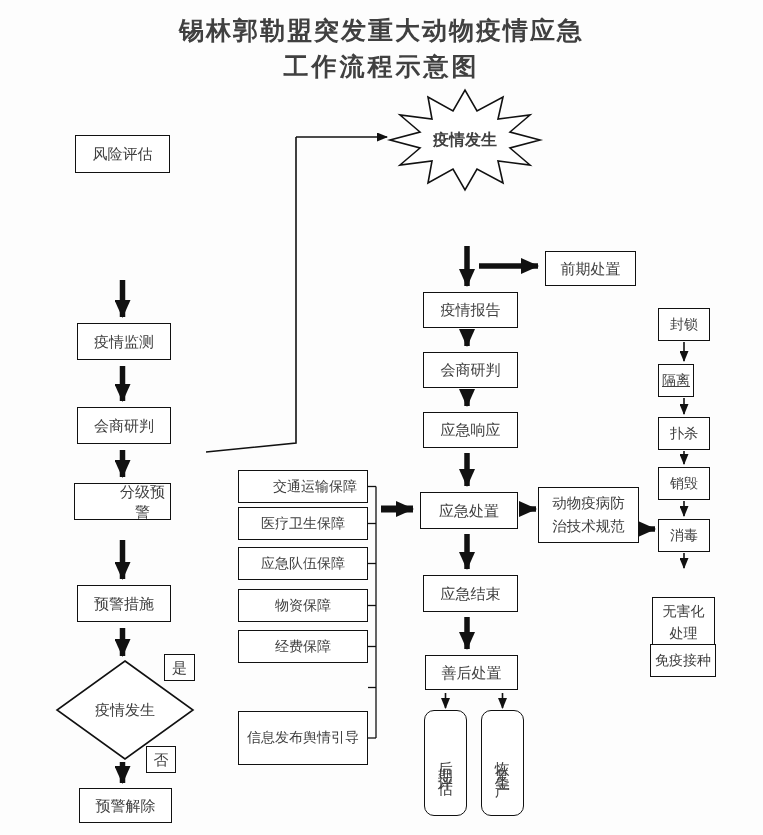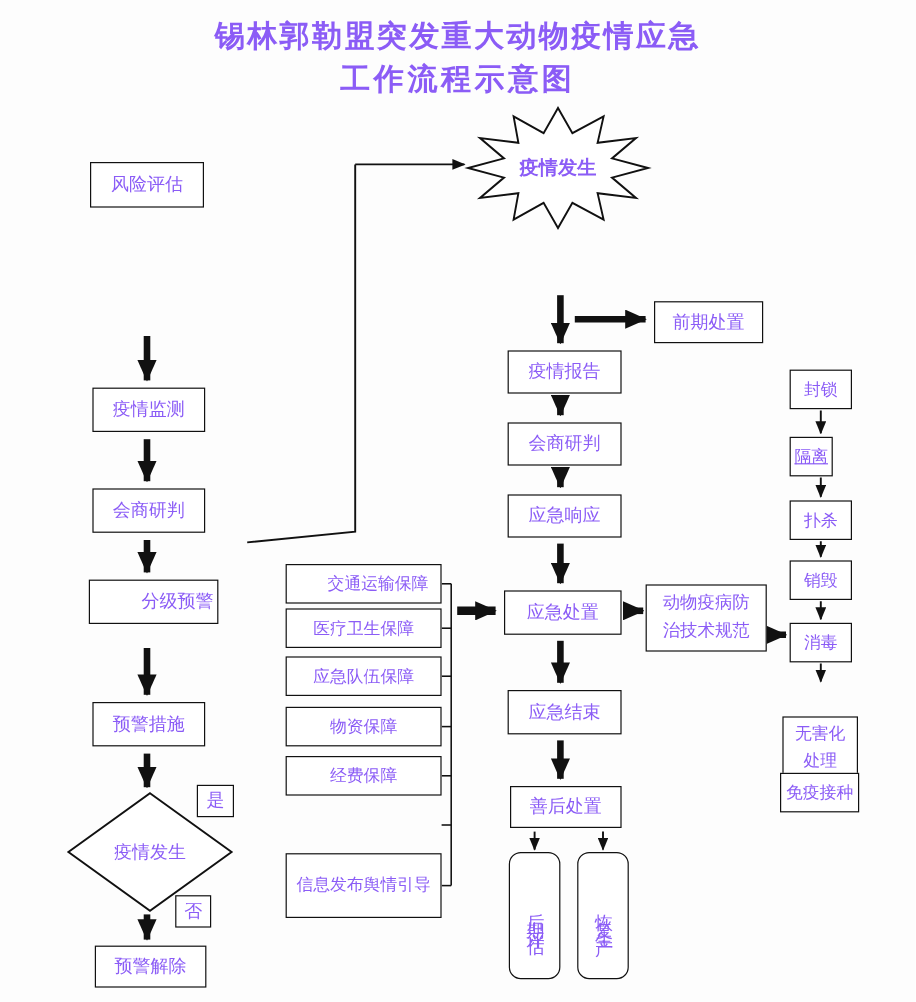--- a/index.html
+++ b/index.html
@@ -1,18 +1,18 @@
 <!DOCTYPE html>
 <html><head>
 <meta charset="utf-8">
 <style>
   html,body{margin:0;padding:0;background:#ffffff;}
   .canvas{
     position:relative;width:763px;height:835px;background:#fdfdfd;
-    font-family:"Liberation Sans","DejaVu Sans",sans-serif;color:#8b5cf6;
+    font-family:"Liberation Sans","DejaVu Sans",sans-serif;color:#404040;
     overflow:hidden;
   }
   .title{position:absolute;top:12px;left:0;width:763px;text-align:center;font-weight:700;}
   .title .t1{font-size:25px;letter-spacing:2px;line-height:36px;}
   .title .t2{font-size:25px;letter-spacing:3px;line-height:36px;}
   .box{
     position:absolute;border:1.6px solid #111;background:#fff;box-sizing:border-box;
     display:flex;align-items:center;justify-content:center;text-align:center;
     font-size:15px;line-height:1.3;
   }
@@ -95,21 +95,21 @@
   <div class="title">
     <div class="t1">锡林郭勒盟突发重大动物疫情应急</div>
     <div class="t2">工作流程示意图</div>
   </div>
 
   <div class="lbl" style="left:405px;top:128px;width:120px;height:24px;">疫情发生</div>
 
   <div class="box" style="left:75px;top:135px;width:95px;height:38px;">风险评估</div>
   <div class="box" style="left:77px;top:323px;width:94px;height:37px;">疫情监测</div>
   <div class="box" style="left:77px;top:407px;width:94px;height:37px;">会商研判</div>
-  <div class="box" style="left:74px;top:483px;width:108px;height:37px;padding-left:40px;">分级预警</div>
+  <div class="box" style="left:74px;top:483px;width:97px;height:37px;padding-left:40px;">分级预警</div>
   <div class="box" style="left:77px;top:585px;width:94px;height:37px;">预警措施</div>
 
   <div class="lbl norm" style="left:57px;top:698px;width:136px;height:24px;">疫情发生</div>
 
   <div class="box small" style="left:164px;top:654px;width:31px;height:27px;">是</div>
   <div class="box small" style="left:146px;top:746px;width:30px;height:27px;">否</div>
 
   <div class="box" style="left:79px;top:788px;width:93px;height:35px;">预警解除</div>
 
   <div class="box" style="left:545px;top:251px;width:91px;height:35px;">前期处置</div>

